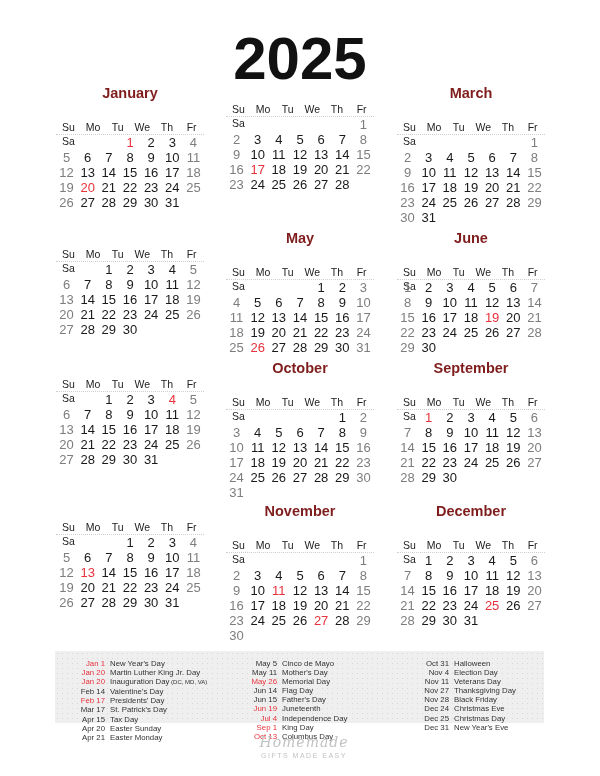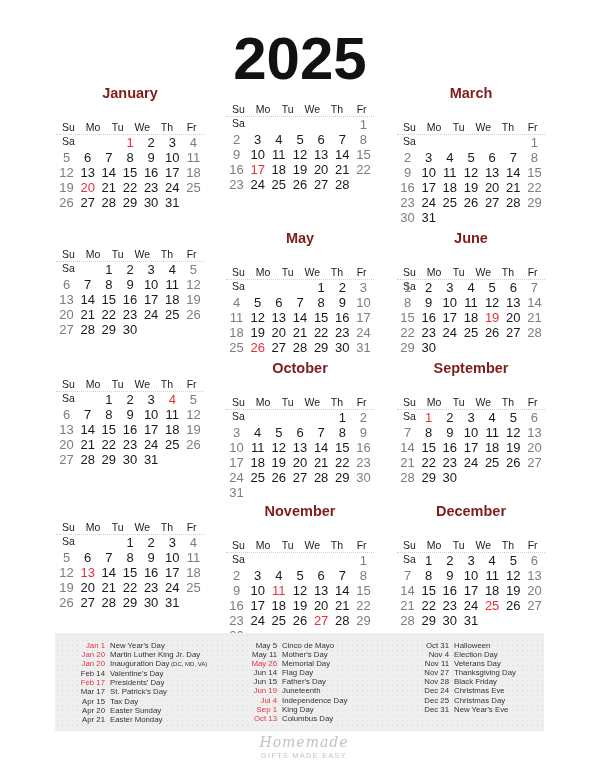--- a/index.html
+++ b/index.html
@@ -5,21 +5,21 @@
   html,body{margin:0;padding:0;background:#ffffff;}
   body{width:600px;height:776px;position:relative;overflow:hidden;font-family:"Liberation Sans","DejaVu Sans",sans-serif;color:#1a1a1a;}
   .year{position:absolute;top:24px;left:0;width:600px;text-align:center;font-size:60px;font-weight:bold;letter-spacing:0px;color:#111;}
   .month{position:absolute;width:148px;}
   .mname{text-align:center;font-weight:bold;font-size:14.5px;height:18px;line-height:18px;color:#7f1d1d;}
   .wk{display:grid;grid-template-columns:repeat(6,1fr);font-size:10.5px;height:14px;line-height:14px;text-align:center;color:#222;border-bottom:1px dotted #cfcfcf;margin-top:18px;}
   .days{display:grid;grid-template-columns:repeat(7,1fr);text-align:center;font-size:13px;}
   .days span{height:15px;line-height:15px;display:block;}
   .days .we{color:#7d7d7d;}
   .days .hol{color:#e8323c;}
-  .panel{position:absolute;left:55px;top:633px;width:489px;height:98px;background:#efefef;
+  .panel{position:absolute;left:55px;top:651px;width:489px;height:72px;background:#efefef;
     background-image:radial-gradient(#d8d8d8 0.6px,transparent 0.7px);background-size:5px 5px;}
   .hcol{position:absolute;top:8px;font-size:7.8px;line-height:9.1px;}
   .hrow{display:flex;white-space:nowrap;}
   .hdate{width:44px;text-align:right;padding-right:5px;color:#333;}
   .hdate.red{color:#e8323c;}
   .hname{color:#333;}
   .hname small{font-size:6px;}
   .logo{position:absolute;left:244px;top:732px;width:120px;text-align:center;color:#c2c2c2;}
   .logo .script{font-family:"DejaVu Serif",serif;font-style:italic;font-size:14px;line-height:20px;letter-spacing:1px;}
   .logo .tag{font-size:7px;letter-spacing:1.5px;line-height:8px;}

